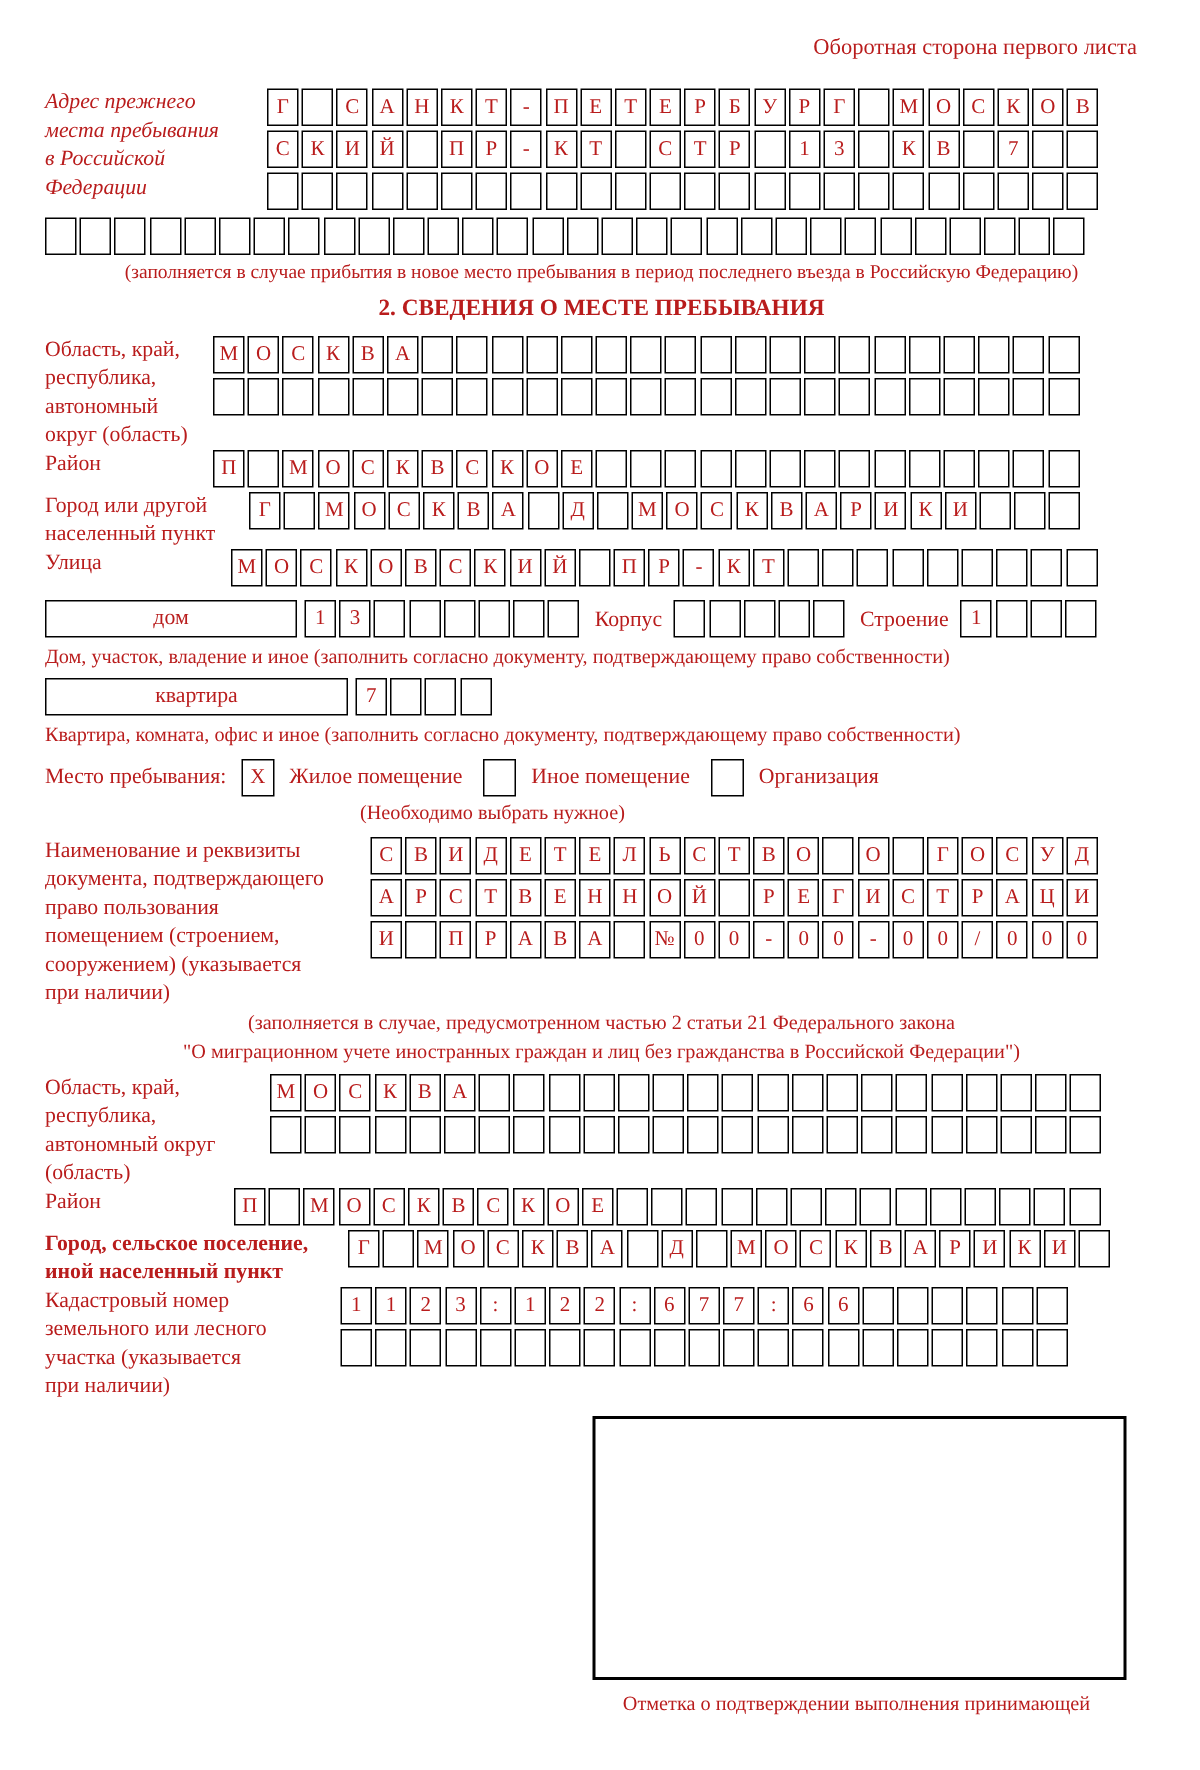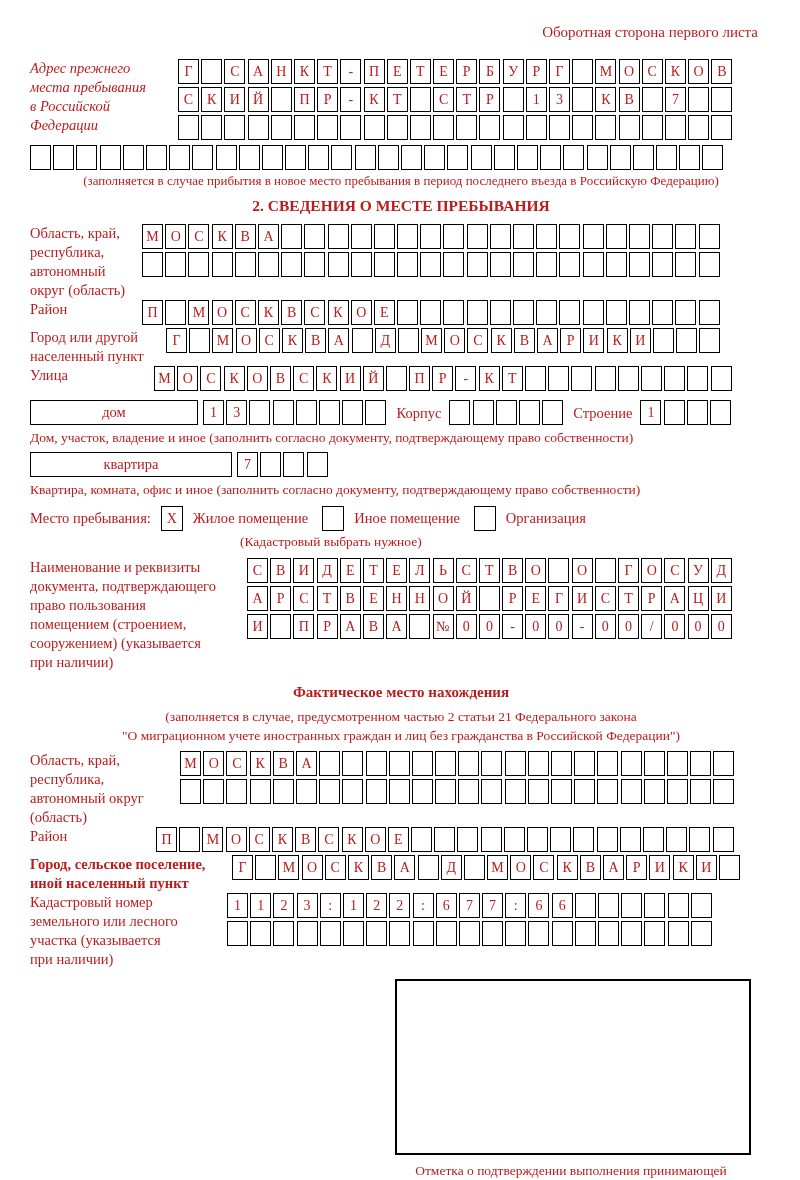--- a/index.html
+++ b/index.html
@@ -388,21 +388,21 @@
 
   <div class="stay-row">
     <span class="stay-label">Место пребывания:</span>
     <span class="checkbox">X</span>
     <span class="opt-label">Жилое помещение</span>
     <span class="checkbox"></span>
     <span class="opt-label">Иное помещение</span>
     <span class="checkbox"></span>
     <span class="opt-label">Организация</span>
   </div>
-  <div class="stay-note">(Кадастровый выбрать нужное)</div>
+  <div class="stay-note">(Необходимо выбрать нужное)</div>
 
   <div class="frow">
     <div class="flabel w217">
         <div>Наименование и реквизиты</div>
         <div>документа, подтверждающего</div>
         <div>право пользования</div>
         <div>помещением (строением,</div>
         <div>сооружением) (указывается</div>
         <div>при наличии)</div>
       </div>
@@ -472,21 +472,20 @@
           <span class="cell">0</span>
           <span class="cell">0</span>
           <span class="cell">/</span>
           <span class="cell">0</span>
           <span class="cell">0</span>
           <span class="cell">0</span>
         </div>
     </div>
   </div>
 
-  <div class="sub-title">Фактическое место нахождения</div>
   <div class="center-note">(заполняется в случае, предусмотренном частью 2 статьи 21 Федерального закона</div>
   <div class="center-note" style="margin-bottom:6px;">"О миграционном учете иностранных граждан и лиц без гражданства в Российской Федерации")</div>
 
   <div class="frow">
     <div class="flabel w150">
         <div>Область, край,</div>
         <div>республика,</div>
         <div>автономный округ</div>
         <div>(область)</div>
       </div>

